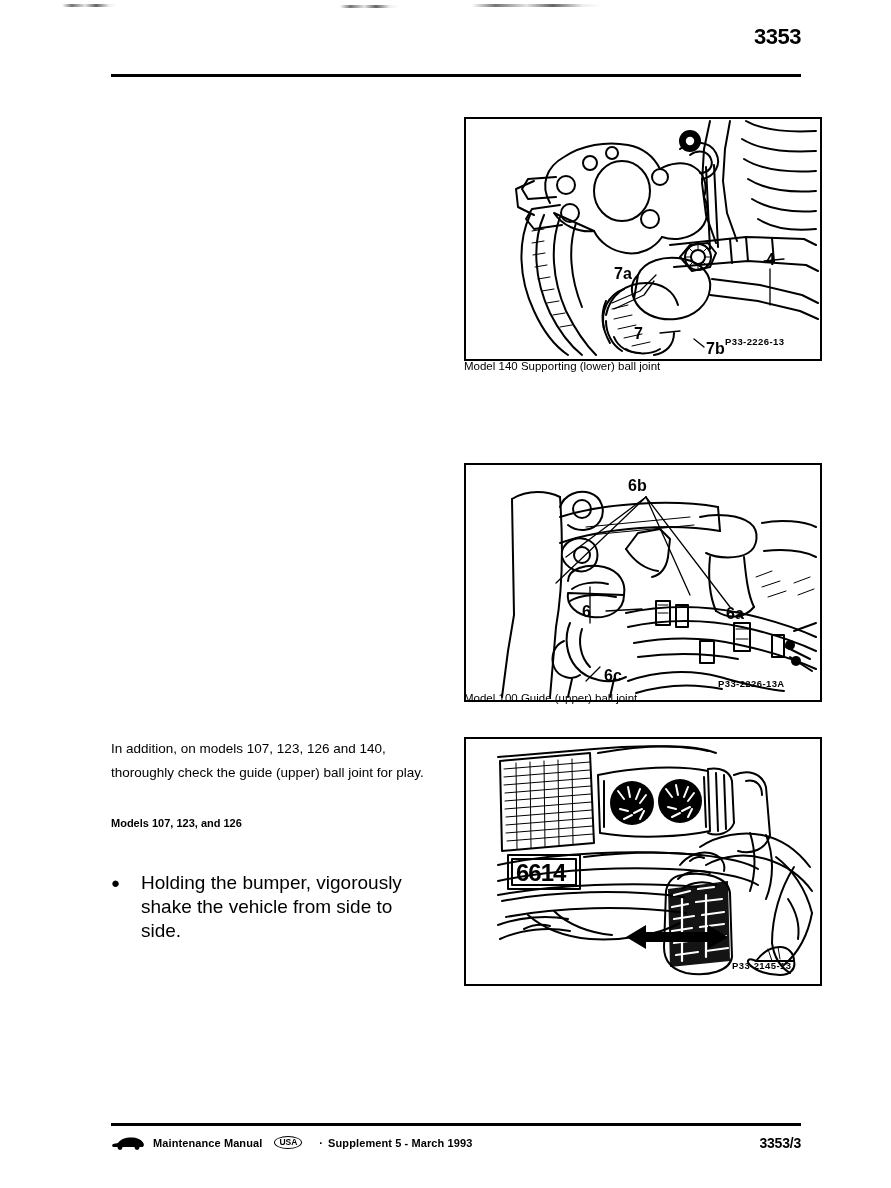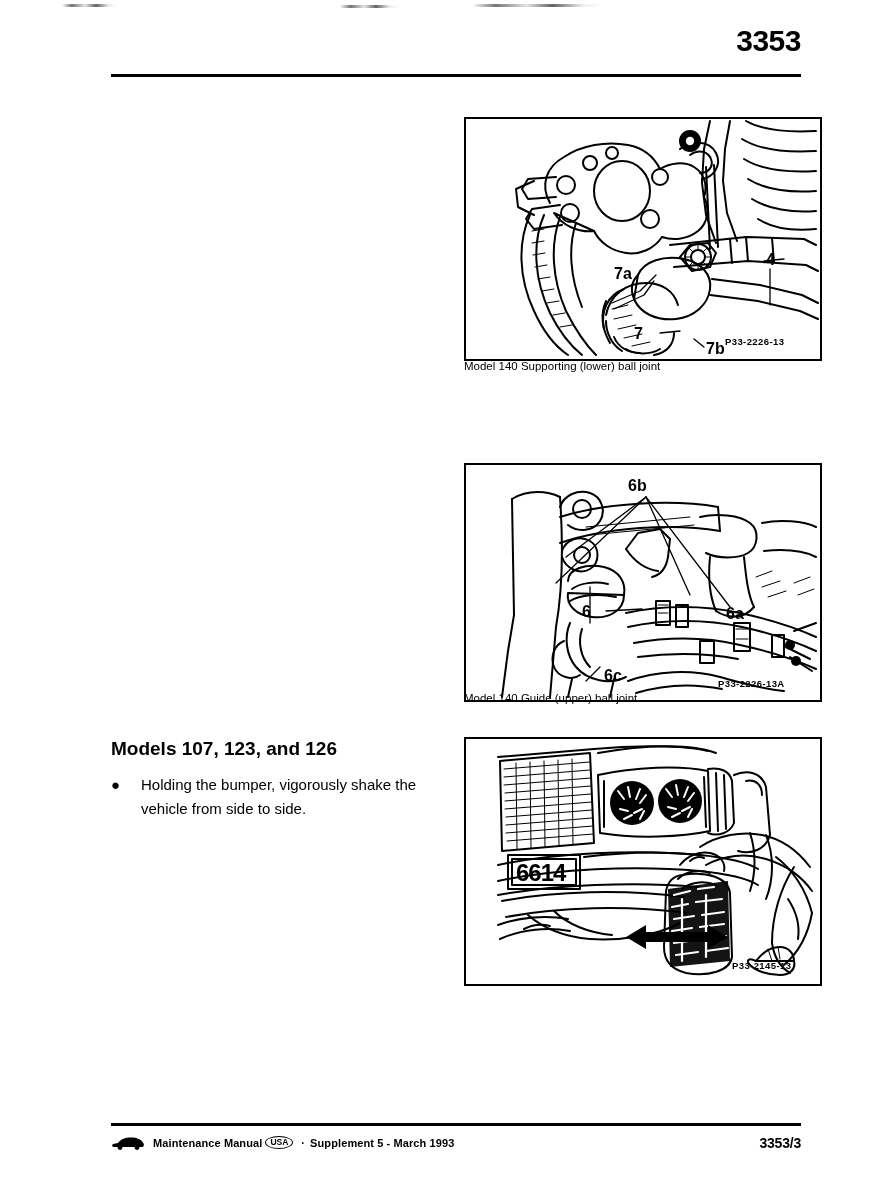--- a/index.html
+++ b/index.html
@@ -52,21 +52,21 @@
     top: 0;
     font-size: 19.5px;
     font-weight: bold;
     letter-spacing: -0.1px;
     white-space: nowrap;
   }
   .header-number {
     position: absolute;
     right: 0;
     top: -8px;
-    font-size: 30px;
+    font-size: 22px;
     font-weight: bold;
     letter-spacing: -0.5px;
     margin-left: 16px;
   }
   .header-rule {
     position: absolute;
     left: 111px;
     top: 74px;
     width: 690px;
     height: 3px;
@@ -102,38 +102,38 @@
     left: 111px;
     top: 737px;
     width: 320px;
   }
   .body-para {
     font-size: 13.5px;
     line-height: 24px;
     margin: 0 0 26px 0;
   }
   .body-subhead {
-    font-size: 19px;
+    font-size: 11px;
     font-weight: bold;
     line-height: 24px;
-    margin: 0 0 12px 0;
+    margin: 0 0 36px 0;
   }
   .bullet-row {
     display: flex;
     align-items: flex-start;
   }
   .bullet-mark {
     width: 30px;
     flex: 0 0 30px;
     font-size: 15px;
     line-height: 24px;
   }
   .bullet-text {
     flex: 1 1 auto;
-    font-size: 15px;
+    font-size: 19px;
     line-height: 24px;
   }
 
   
   .footer-rule {
     position: absolute;
     left: 111px;
     top: 1123px;
     width: 690px;
     height: 3px;
@@ -161,21 +161,21 @@
     letter-spacing: 0.1px;
   }
   .usa-badge {
     display: inline-block;
     border: 1.4px solid #000;
     border-radius: 50%;
     font-size: 8.5px;
     font-weight: bold;
     padding: 1px 4px 1.5px 4px;
     line-height: 1;
-    margin: 0 3px;
+    margin: 0 12px;
     transform: translateY(-1px);
   }
   .footer-right {
     position: absolute;
     right: 0;
     top: -1px;
     font-size: 14px;
     font-weight: bold;
     letter-spacing: -0.2px;
     text-align: right;
@@ -449,23 +449,24 @@
       <path d="M106 202 L92 216"></path>
     </g>
 
     <text class="fig-label" x="134" y="26">6b</text>
     <text class="fig-label" x="88" y="152">6</text>
     <text class="fig-label" x="232" y="154">6a</text>
     <text class="fig-label" x="110" y="216">6c</text>
     <text class="fig-code" x="224" y="222">P33-2226-13A</text>
   </svg>
 </div>
-<div class="figure-caption" id="caption-2">Model 140 Guide (upper) ball joint</div>
+<div class="figure-caption" id="caption-2">Model 100 Guide (upper) ball joint</div>
 
 <div class="body-col">
+  <p class="body-para">In addition, on models 107, 123, 126 and 140, thoroughly check the guide (upper) ball joint for play.</p>
   <p class="body-subhead">Models 107, 123, and 126</p>
   <div class="bullet-row">
     <span class="bullet-mark">●</span>
     <span class="bullet-text">Holding the bumper, vigorously shake the vehicle from side to side.</span>
   </div>
 </div>
 
 <div class="figure-box" id="figure-3">
   <svg class="figure-svg" viewBox="0 0 326 245" preserveAspectRatio="none">
 

